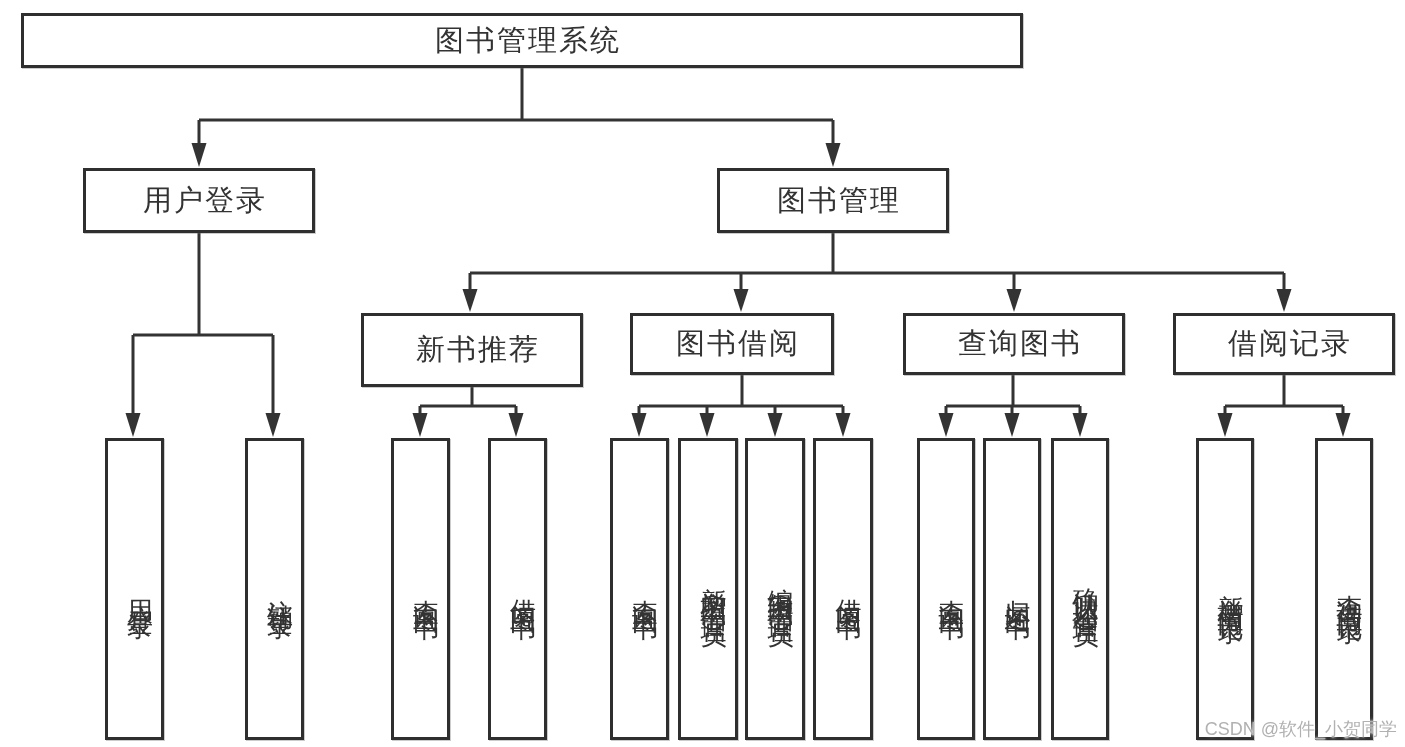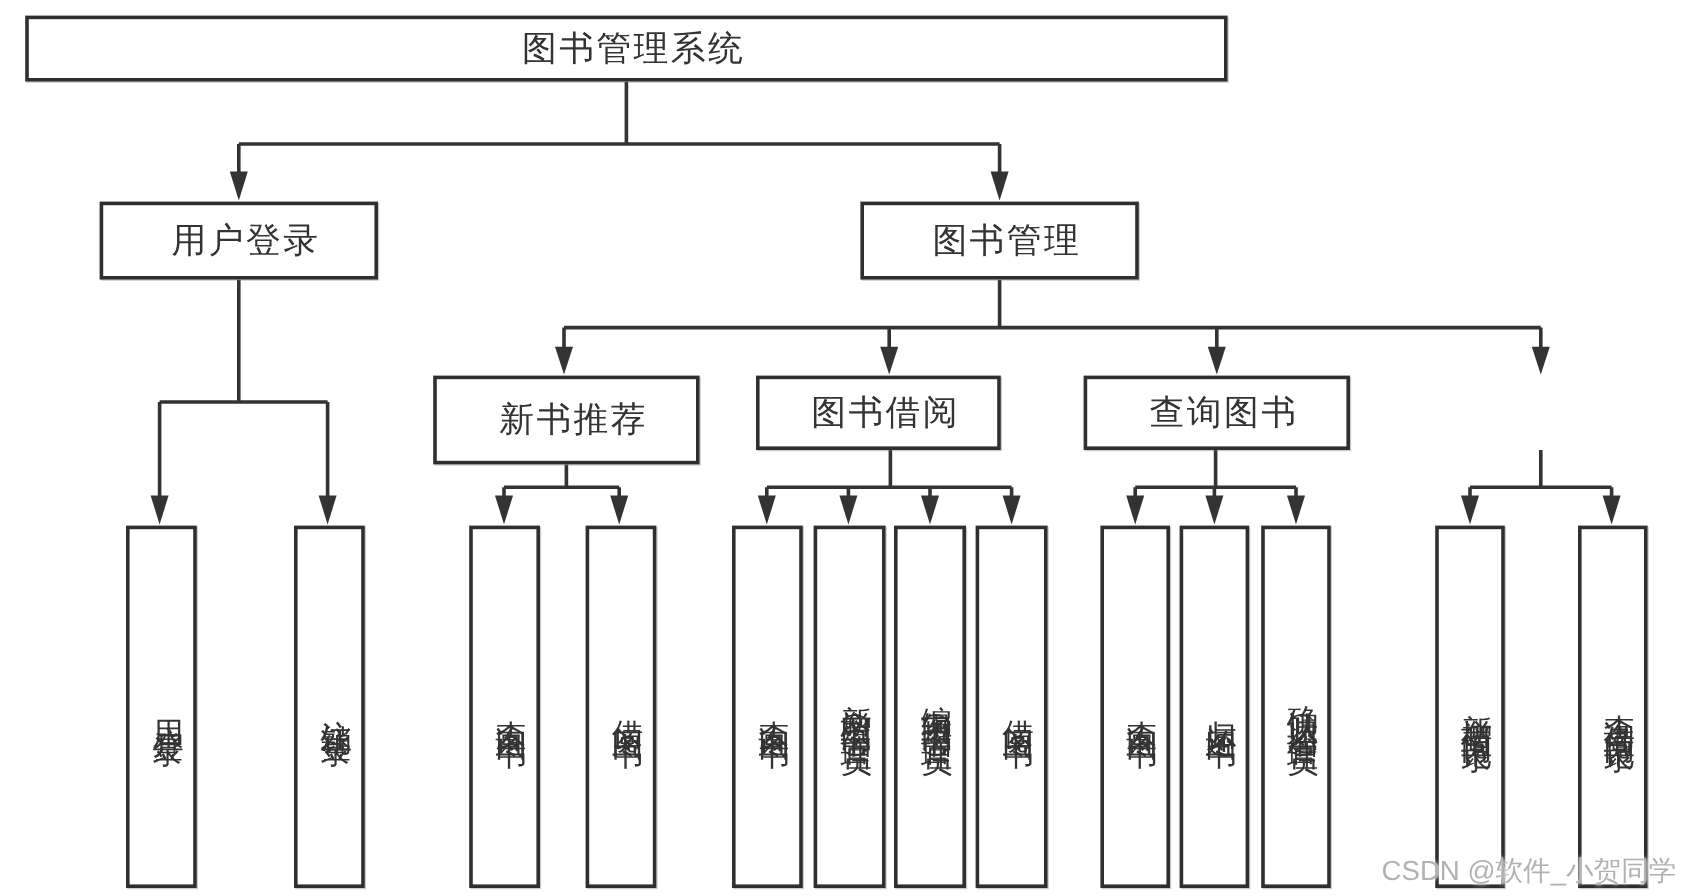--- a/index.html
+++ b/index.html
@@ -41,21 +41,21 @@
   .box.leaf span {
     writing-mode: vertical-rl;
     font-size: 26px;
     letter-spacing: 5px;
     line-height: 1;
   }
   .watermark {
     position: absolute;
     right: 8px;
     bottom: 6px;
-    font-size: 23px;
+    font-size: 18px;
     color: #b1b1b1;
     text-shadow: 0 0 4px #ffffff, 0 0 2px #ffffff;
     white-space: nowrap;
     z-index: 5;
   }
 </style>
 </head>
 <body>
 
 <div class="stage">
@@ -120,20 +120,23 @@
 
   <div class="box h" style="left:361px; top:313px; width:222px; height:74px">
     <span>新书推荐</span>
   </div>
   <div class="box h" style="left:630px; top:313px; width:204px; height:62px">
     <span>图书借阅</span>
   </div>
   <div class="box h" style="left:903px; top:313px; width:222px; height:62px">
     <span>查询图书</span>
   </div>
+  <div class="box h" style="left:1173px; top:313px; width:222px; height:62px">
+    <span>借阅记录</span>
+  </div>
 
   <div class="box leaf" style="left:105px; top:438px; width:59px; height:302px">
     <span>用户登录</span>
   </div>
   <div class="box leaf" style="left:245px; top:438px; width:59px; height:302px">
     <span>注销登录</span>
   </div>
 
   <div class="box leaf" style="left:391px; top:438px; width:59px; height:302px">
     <span>查询图书</span>

